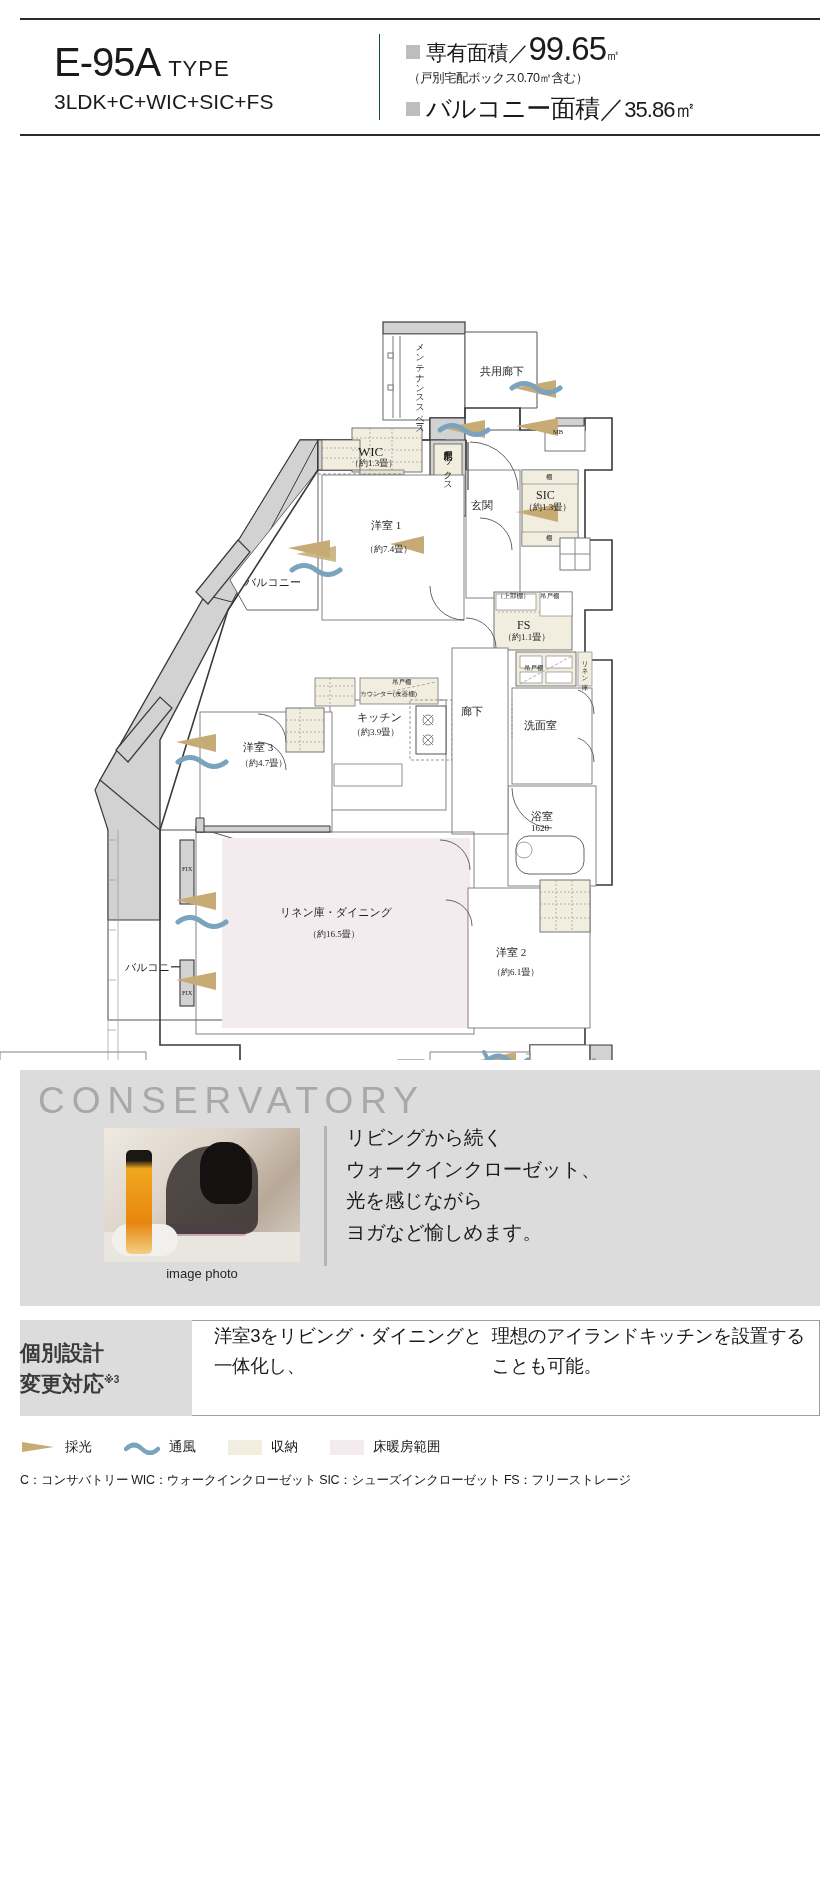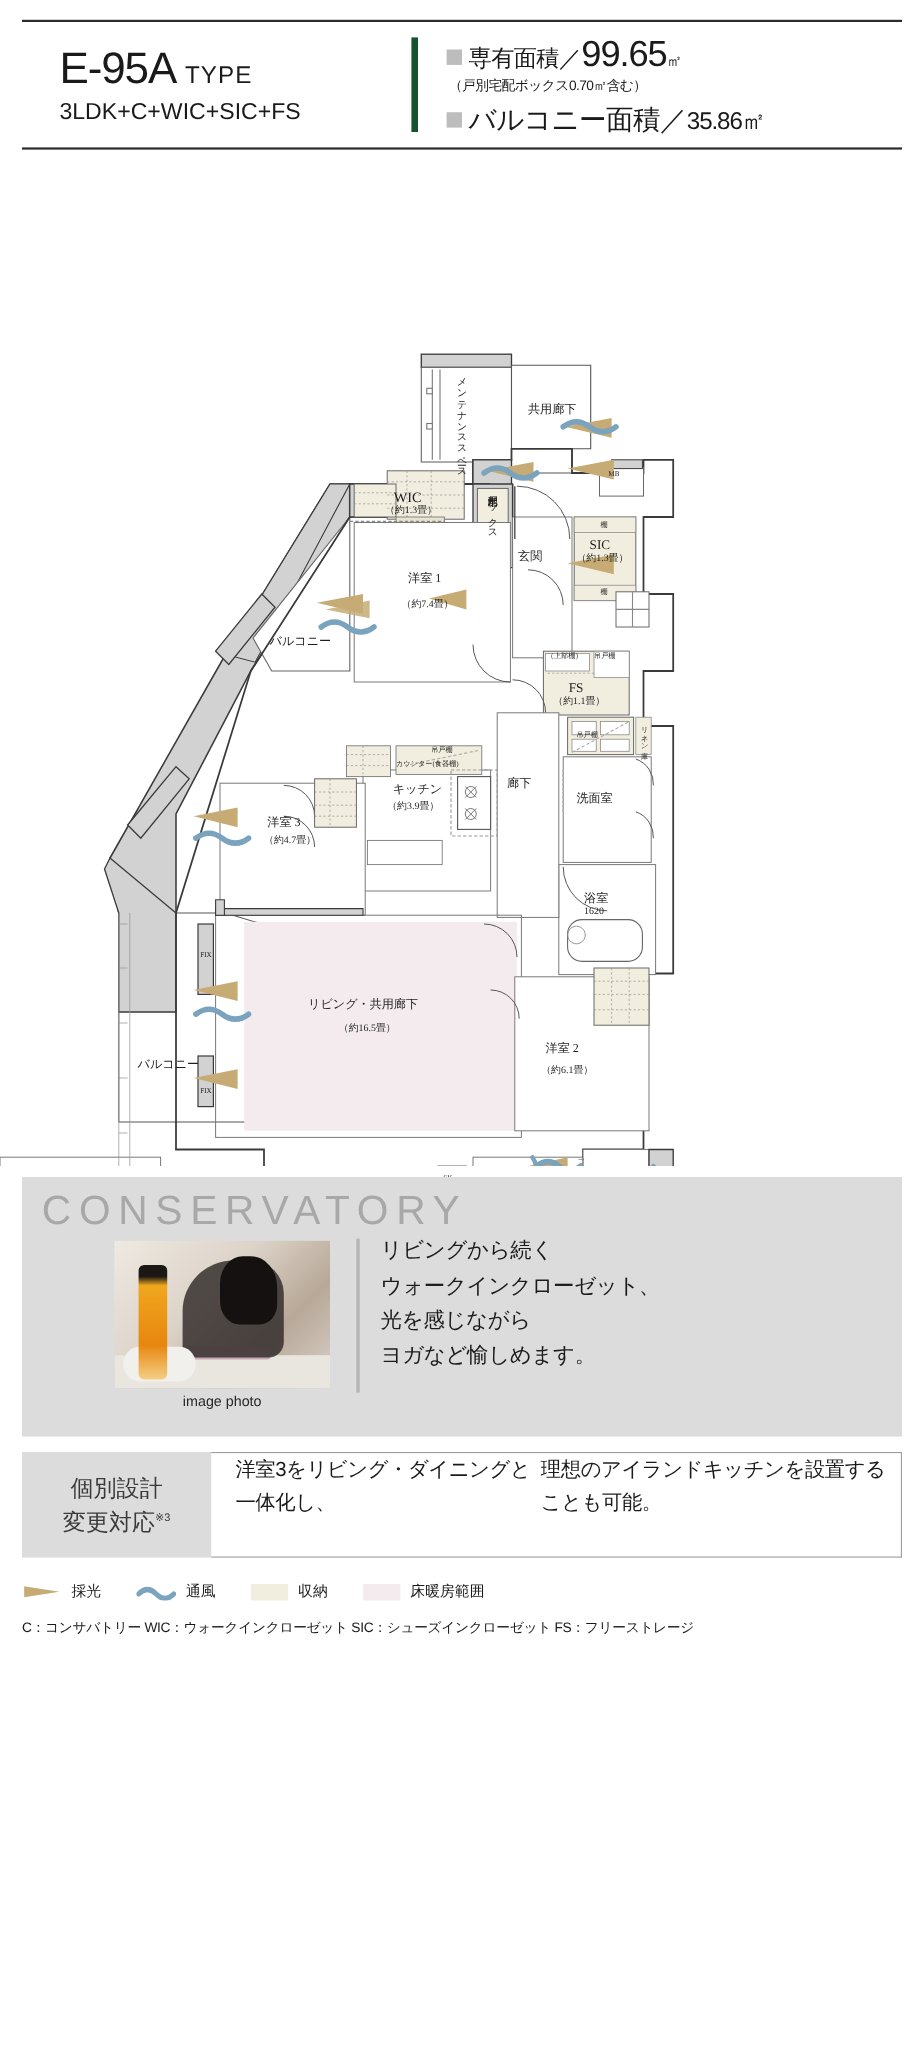--- a/index.html
+++ b/index.html
@@ -17,21 +17,21 @@
     margin: 18px 20px 0 20px;
     border-top: 2px solid #2b2b2b;
     border-bottom: 2px solid #2b2b2b;
     height: 118px;
     display: flex;
     align-items: center;
   }
   .header-left {
     width: 360px;
     padding-left: 34px;
-    border-right: 6px solid #14532d;
+    border-right: 1px solid #14532d;
     height: 86px;
     display: flex; flex-direction: column; justify-content: center;
   }
   .type-line { display: flex; align-items: baseline; }
   .type-code { font-size: 40px; font-weight: 400; letter-spacing: -1px; font-family: "Liberation Sans", sans-serif; }
   .type-word { font-size: 22px; margin-left: 8px; letter-spacing: 1px; }
   .type-rooms { font-size: 21px; margin-top: 5px; letter-spacing: 0px; }
 
   .header-right { padding-left: 26px; display: flex; flex-direction: column; justify-content: center; height: 96px; }
   .area-row { display: flex; align-items: baseline; }
@@ -63,21 +63,21 @@
   .ph-bottle { position:absolute; left:22px; top:22px; width:26px; height:104px; background:linear-gradient(180deg,#1b1714 0%,#1b1714 10%,#f0a71e 18%,#e8860f 70%,#f3cf84 100%); border-radius:5px; }
   .ph-towel { position:absolute; left:8px; top:96px; width:66px; height:32px; background:#f2f0ec; border-radius:16px; }
   .ph-floor { position:absolute; left:0; bottom:0; width:100%; height:30px; background:#e9e5df; }
   .ph-mat { position:absolute; left:46px; bottom:26px; width:96px; height:12px; background:#c9a7b5; border-radius:3px; }
   .cons-caption { position: absolute; left: 84px; top: 196px; width: 196px; text-align:center; font-size: 13px; color:#262626; }
   .cons-divider { position:absolute; left: 304px; top: 56px; width: 3px; height: 140px; background: #b4b4b4; }
   .cons-text { position:absolute; left: 326px; top: 52px; font-size: 19.5px; line-height: 1.62; letter-spacing:-0.3px; color:#1b1b1b; }
 
   
   .custom { margin: 14px 20px 0 20px; height: 96px; display: flex; }
-  .custom-left { width: 172px; background:#dcdcdc; display:flex; flex-direction:column; align-items:center; justify-content:center; }
+  .custom-left { width: 172px; background:#dcdcdc; display:flex; flex-direction:column; align-items:flex-start; justify-content:center;font-weight:bold; }
   .custom-left .cl1 { font-size: 21px; letter-spacing:0px; color:#3a3a3a; }
   .custom-left .cl2 { font-size: 21px; color:#3a3a3a; margin-top:3px; }
   .custom-left .cl2 sup { font-size: 10px; }
   .custom-right { flex:1; border:1px solid #9e9e9e; border-left:none; display:flex; justify-content:center; padding-left: 22px; }
   .custom-right div { font-size: 18.5px; line-height:1.6; letter-spacing:-0.4px; }
 
   
   .legend { margin: 22px 20px 0 20px; display:flex; align-items:center; gap: 6px; }
   .lg-item { display:flex; align-items:center; margin-right: 26px; }
   .lg-item span.t { font-size: 13.5px; margin-left: 9px; }
@@ -387,21 +387,21 @@
 <div class="lbl" style="left:461px; top:564px;">廊下</div>
 <div class="lbl" style="left:524px; top:578px;">洗面室</div>
 <div class="lbl" style="left:531px; top:669px;">浴室</div>
 <div class="lbl sm" style="left:531px; top:683px;">1620</div>
 <div class="lbl xs" style="left:392px; top:538px;">吊戸棚</div>
 <div class="lbl xs" style="left:360px; top:550px;">カウンター(食器棚)</div>
 <div class="lbl" style="left:357px; top:570px;">キッチン</div>
 <div class="lbl sm" style="left:352px; top:586px;">（約3.9畳）</div>
 <div class="lbl" style="left:243px; top:600px;">洋室 3</div>
 <div class="lbl sm" style="left:240px; top:617px;">（約4.7畳）</div>
-<div class="lbl" style="left:280px; top:765px;">リビング・共用廊下</div>
+<div class="lbl" style="left:280px; top:765px;">リネン庫・ダイニング</div>
 <div class="lbl sm" style="left:308px; top:788px;">（約16.5畳）</div>
 <div class="lbl" style="left:125px; top:820px;">バルコニー</div>
 <div class="lbl" style="left:496px; top:805px;">洋室 2</div>
 <div class="lbl sm" style="left:492px; top:826px;">（約6.1畳）</div>
 <div class="lbl" style="left:283px; top:963px;">コンサバトリー</div>
 <div class="lbl sm" style="left:293px; top:984px;">（約4.5畳）</div>
 <div class="lbl" style="left:443px; top:974px;">バルコニー</div>
 <div class="lbl vert" style="left:549px; top:940px; font-size:10px;">設備スペース</div>
 <div class="lbl xs" style="left:403px; top:928px;">SK</div>
 <div class="lbl xs" style="left:182px; top:725px;">FIX</div>

